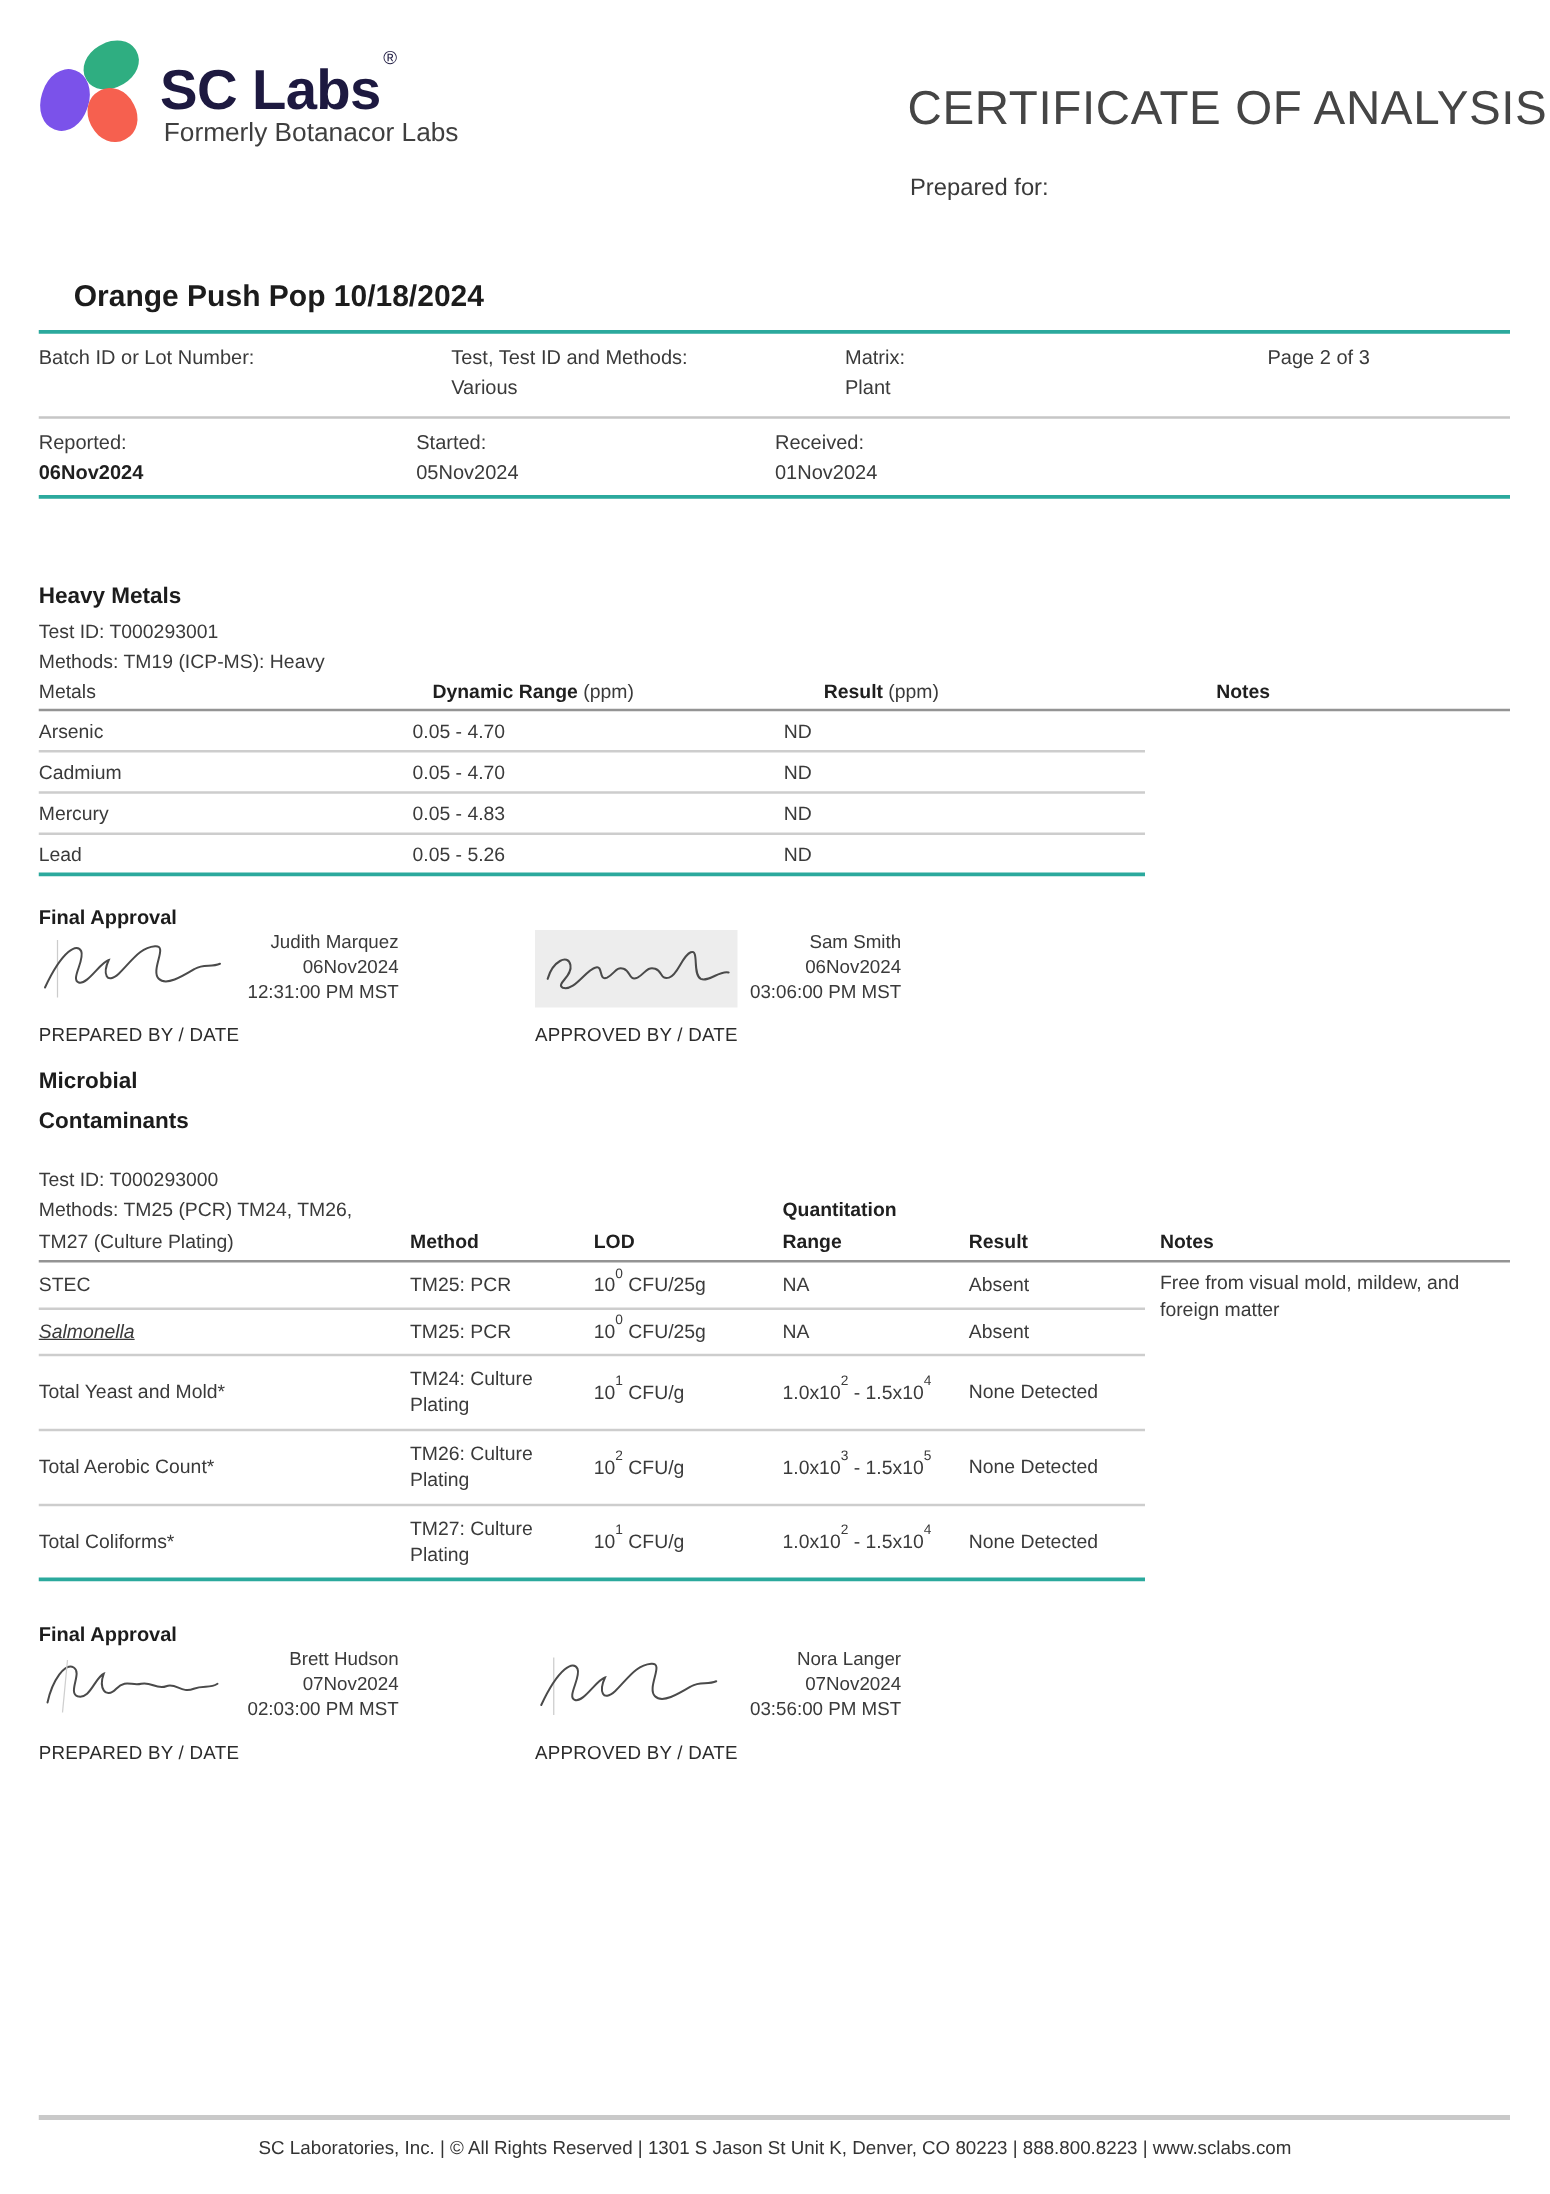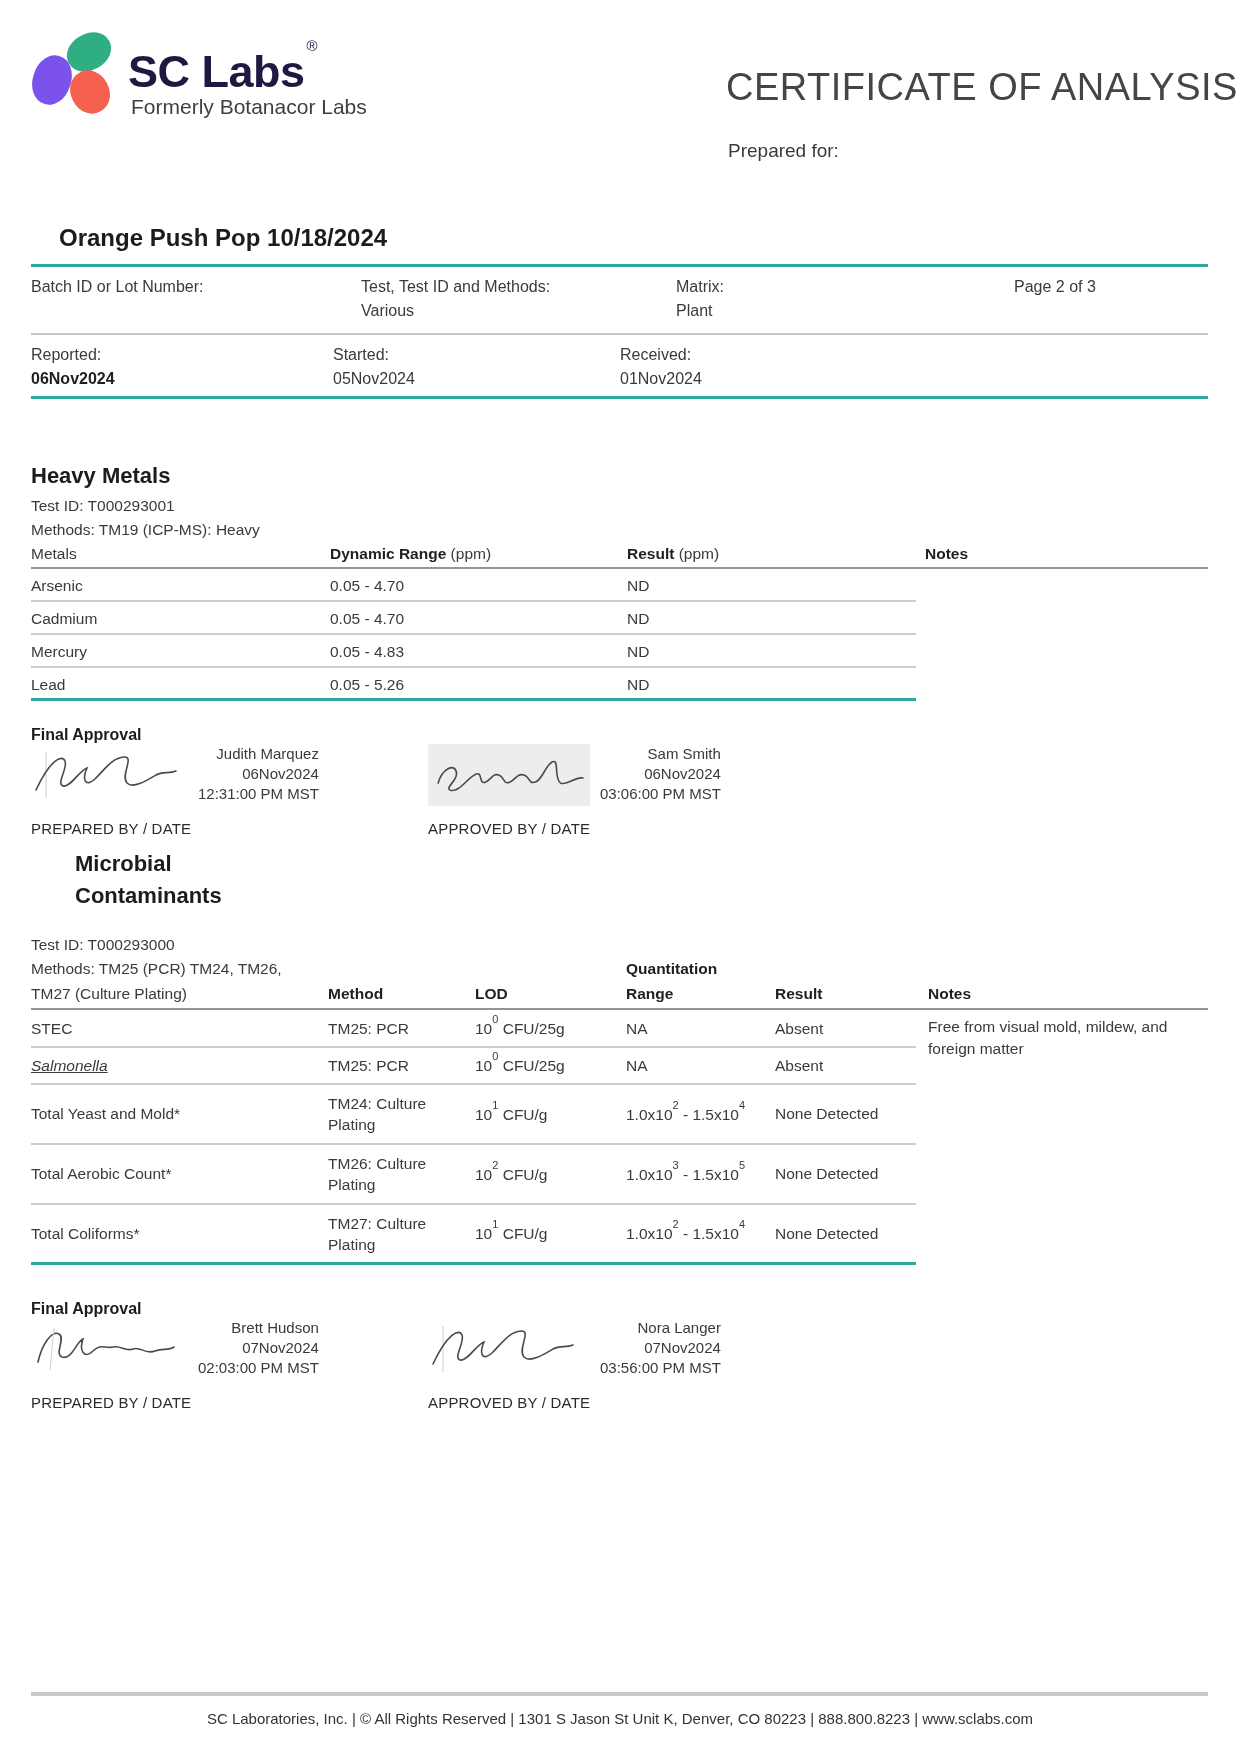--- a/index.html
+++ b/index.html
@@ -28,26 +28,26 @@
 
   .sample-title { left:31px; top:224px; font-size:24px; font-weight:700; color:#1c1c1c;margin-left:28px; }
 
   
   .info-grid { position:absolute; left:31px; width:1177px; display:grid;
                grid-template-columns:302px 287px 310px 1fr; font-size:16px; color:#3a3a3a; }
   .info-grid .val { margin-top:6px; }
   .bold-val { font-weight:700; color:#1f1f1f; }
 
   
-  .sec-heading { font-size:22px; font-weight:700; color:#1c1c1c; line-height:32px; }
+  .sec-heading { font-size:18px; font-weight:700; color:#1c1c1c; line-height:32px; }
   .meta { font-size:15.5px; color:#3a3a3a; }
 
   
   .hm-grid { position:absolute; left:31px; width:1177px; display:grid;
-             grid-template-columns:299px 297px 298px 1fr; font-size:15.5px; }
+             grid-template-columns:299px 297px 298px 1fr; font-size:15.5px;gap:16px; }
   .th { font-weight:700; color:#1f1f1f; }
   .th .unit { font-weight:400; color:#3a3a3a; }
   .hm-rows { position:absolute; left:31px; top:569px; width:885px; font-size:15.5px; }
   .hm-row { display:grid; grid-template-columns:299px 297px 1fr; height:33px;
             border-bottom:2px solid #cdcdcd; padding-top:8px; }
   .hm-row:last-child { border-bottom:3px solid #2BA99D; }
 
   
   .approval-heading { font-size:16px; font-weight:700; color:#1c1c1c; }
   .sig-name-block { font-size:15px; line-height:20px; color:#3a3a3a;text-align:right; }
@@ -185,21 +185,21 @@
   </div>
   <div class="abs sig-name-block" style="left:600px;top:744px;">
     <div>Sam Smith</div>
     <div>06Nov2024</div>
     <div>03:06:00 PM MST</div>
   </div>
 
   <div class="abs sig-caption" style="left:31px;top:820px;">PREPARED BY / DATE</div>
   <div class="abs sig-caption" style="left:428px;top:820px;">APPROVED BY / DATE</div>
 
-  <div class="abs sec-heading" style="left:31px;top:848px;margin-left:44px;">
+  <div class="abs sec-heading" style="left:31px;top:848px;">
     <div>Microbial</div>
     <div>Contaminants</div>
   </div>
   <div class="abs meta" style="left:31px;top:936px;">Test ID: T000293000</div>
 
   <div class="mc-grid" style="top:960px;">
     <div class="meta">Methods: TM25 (PCR) TM24, TM26,</div>
     <div></div>
       <div></div>
     <div class="th">Quantitation</div>

